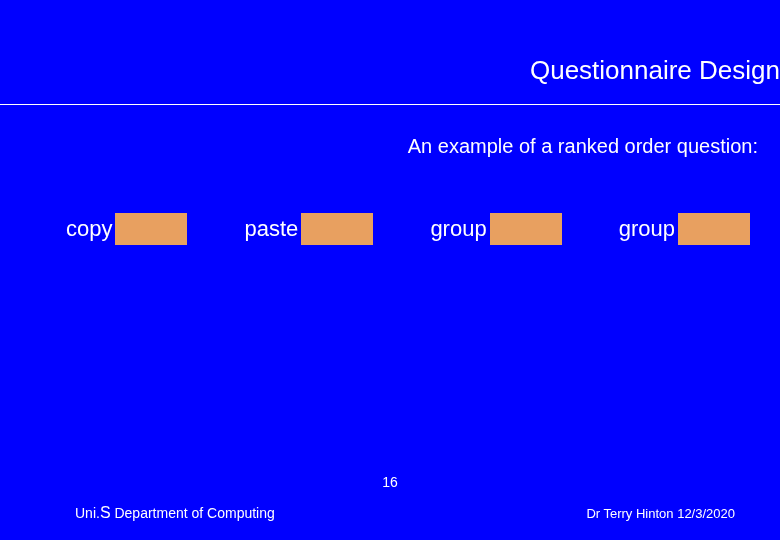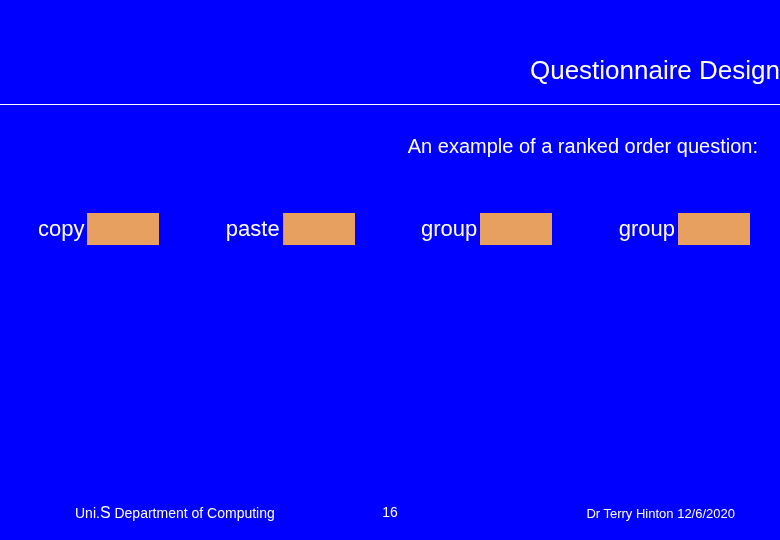--- a/index.html
+++ b/index.html
@@ -45,20 +45,21 @@
       font-size: 20px;
       font-style: italic;
       color: white;
       line-height: 1.3;
       margin-bottom: 45px;
     }
     .options {
       display: flex;
       justify-content: space-between;
       padding: 0 8px;
+      margin-left: 28px;
     }
     .option {
       display: flex;
       align-items: center;
       gap: 3px;
     }
     .option-label {
       font-size: 22px;
       color: white;
     }
@@ -75,20 +76,21 @@
       right: 0;
       display: flex;
       justify-content: space-between;
       align-items: baseline;
       padding: 0 45px 0 75px;
       font-size: 13px;
       color: white;
     }
     .footer-left {
       font-size: 14px;
+      margin-top: 30px;
     }
     .footer-left .unis-s {
       font-size: 16px;
     }
     .footer-center {
       font-size: 14px;
       position: absolute;
       left: 50%;
       transform: translateX(-50%);
     }
@@ -125,14 +127,14 @@
       <div class="option-box"></div>
     </div>
   </div>
 </div>
 
 <div class="footer">
   <div class="footer-left">
     <span>Uni.</span><span class="unis-s">S</span><span> Department of Computing</span>
   </div>
   <div class="footer-center">16</div>
-  <div class="footer-right">Dr Terry Hinton 12/6/2020</div>
+  <div class="footer-right">Dr Terry Hinton 12/3/2020</div>
 </div>
 
 </body></html>

